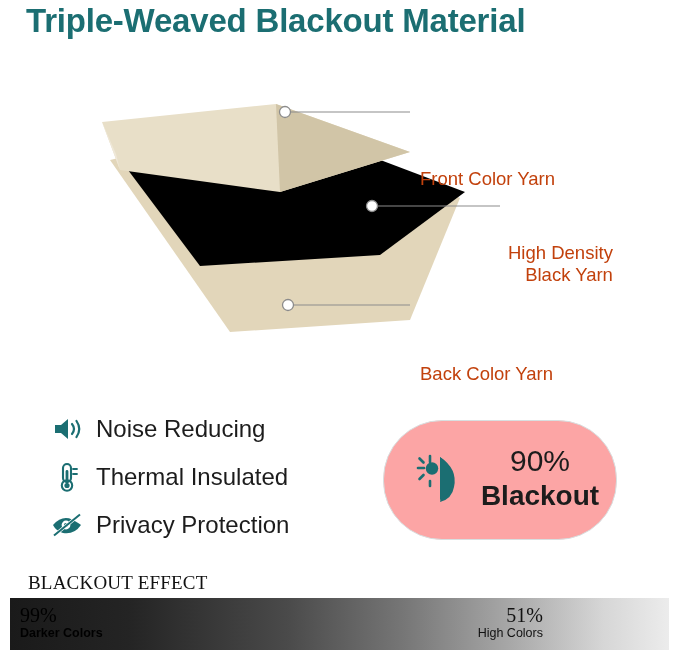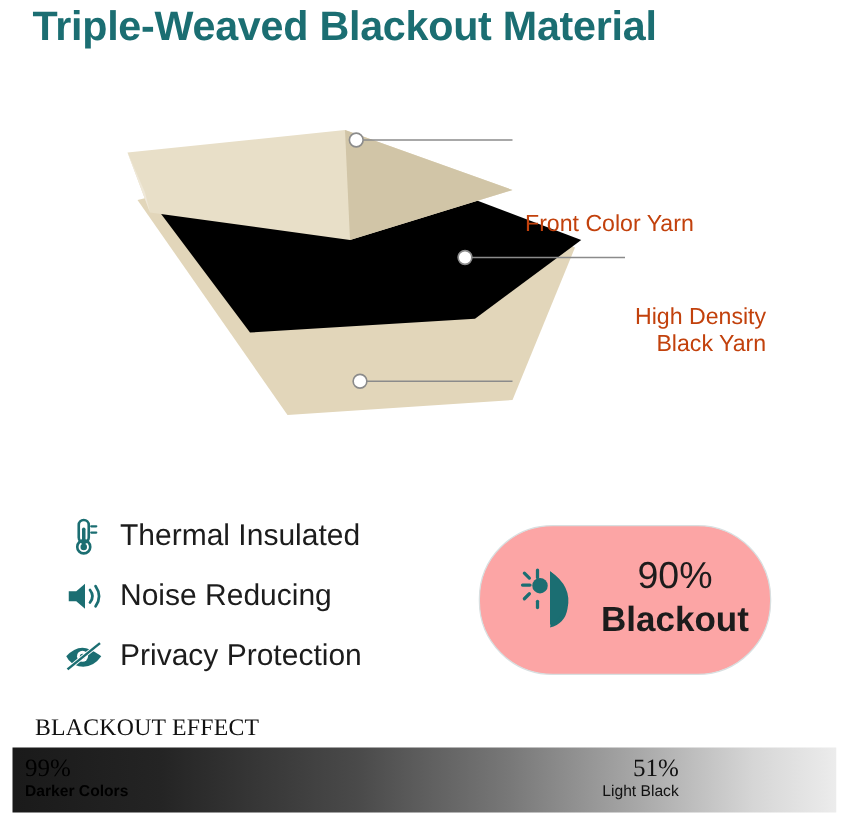--- a/index.html
+++ b/index.html
@@ -154,47 +154,48 @@
 
       <circle cx="208" cy="235" r="5.5" fill="#ffffff" stroke="#8b8b8b" stroke-width="1.3"></circle>
       <line x1="213.5" y1="235" x2="330" y2="235" stroke="#8b8b8b" stroke-width="1.1"></line>
     </svg>
 
     <div class="callout-label lbl-front">Front  Color Yarn</div>
     <div class="callout-label lbl-high">
       <div>High Density</div>
       <div>Black Yarn</div>
     </div>
+    <div class="callout-label lbl-back">Back Color Yarn</div>
   </div>
 
   <div class="features">
+
+    <div class="feature">
+      <span class="ficon">
+        <svg width="32" height="28" viewBox="0 0 32 28">
+          <path d="M4 10 L10 10 L17 4 L17 24 L10 18 L4 18 Z" fill="#1b6e72"></path>
+          <path d="M21 9 Q25 14 21 19" fill="none" stroke="#1b6e72" stroke-width="2.2" stroke-linecap="round"></path>
+          <path d="M25.5 6 Q31 14 25.5 22" fill="none" stroke="#1b6e72" stroke-width="2.2" stroke-linecap="round"></path>
+        </svg>
+      </span>
+      <span class="ftext">Noise Reducing</span>
+    </div>
 
     <div class="feature">
       <span class="ficon">
         <svg width="30" height="32" viewBox="0 0 30 32">
           <rect x="11" y="3" width="8" height="18" rx="4" fill="none" stroke="#1b6e72" stroke-width="2.1"></rect>
           <circle cx="15" cy="24.5" r="5.2" fill="none" stroke="#1b6e72" stroke-width="2.1"></circle>
           <rect x="13.6" y="9" width="2.8" height="14" rx="1.4" fill="#1b6e72"></rect>
           <circle cx="15" cy="24.5" r="2.6" fill="#1b6e72"></circle>
           <line x1="21" y1="8" x2="25" y2="8" stroke="#1b6e72" stroke-width="1.8" stroke-linecap="round"></line>
           <line x1="21" y1="13" x2="25" y2="13" stroke="#1b6e72" stroke-width="1.8" stroke-linecap="round"></line>
         </svg>
       </span>
       <span class="ftext">Thermal Insulated</span>
-    </div>
-
-    <div class="feature">
-      <span class="ficon">
-        <svg width="32" height="28" viewBox="0 0 32 28">
-          <path d="M4 10 L10 10 L17 4 L17 24 L10 18 L4 18 Z" fill="#1b6e72"></path>
-          <path d="M21 9 Q25 14 21 19" fill="none" stroke="#1b6e72" stroke-width="2.2" stroke-linecap="round"></path>
-          <path d="M25.5 6 Q31 14 25.5 22" fill="none" stroke="#1b6e72" stroke-width="2.2" stroke-linecap="round"></path>
-        </svg>
-      </span>
-      <span class="ftext">Noise Reducing</span>
     </div>
 
     <div class="feature">
       <span class="ficon">
         <svg width="34" height="26" viewBox="0 0 34 26">
           <path d="M3 13 Q12 3 22 7.5 Q29 11 31 13 Q24 23 13 21 Q6 19 3 13 Z" fill="#1b6e72"></path>
           <circle cx="16" cy="13" r="4.4" fill="#ffffff"></circle>
           <circle cx="16" cy="13" r="2.1" fill="#1b6e72"></circle>
           <line x1="4" y1="23.5" x2="30" y2="2.5" stroke="#ffffff" stroke-width="3.4"></line>
           <line x1="4" y1="23.5" x2="30" y2="2.5" stroke="#1b6e72" stroke-width="2"></line>
@@ -227,16 +228,16 @@
   </div>
 
   <div class="effect-title">BLACKOUT EFFECT</div>
   <div class="gradbar"></div>
   <div class="grad-left">
     <span class="big">99%</span>
     <span class="sm">Darker Colors</span>
   </div>
   <div class="grad-right">
     <span class="big">51%</span>
-    <span class="sm">Light Black</span>
+    <span class="sm">High Colors</span>
   </div>
 
 </div>
 
 </body></html>

